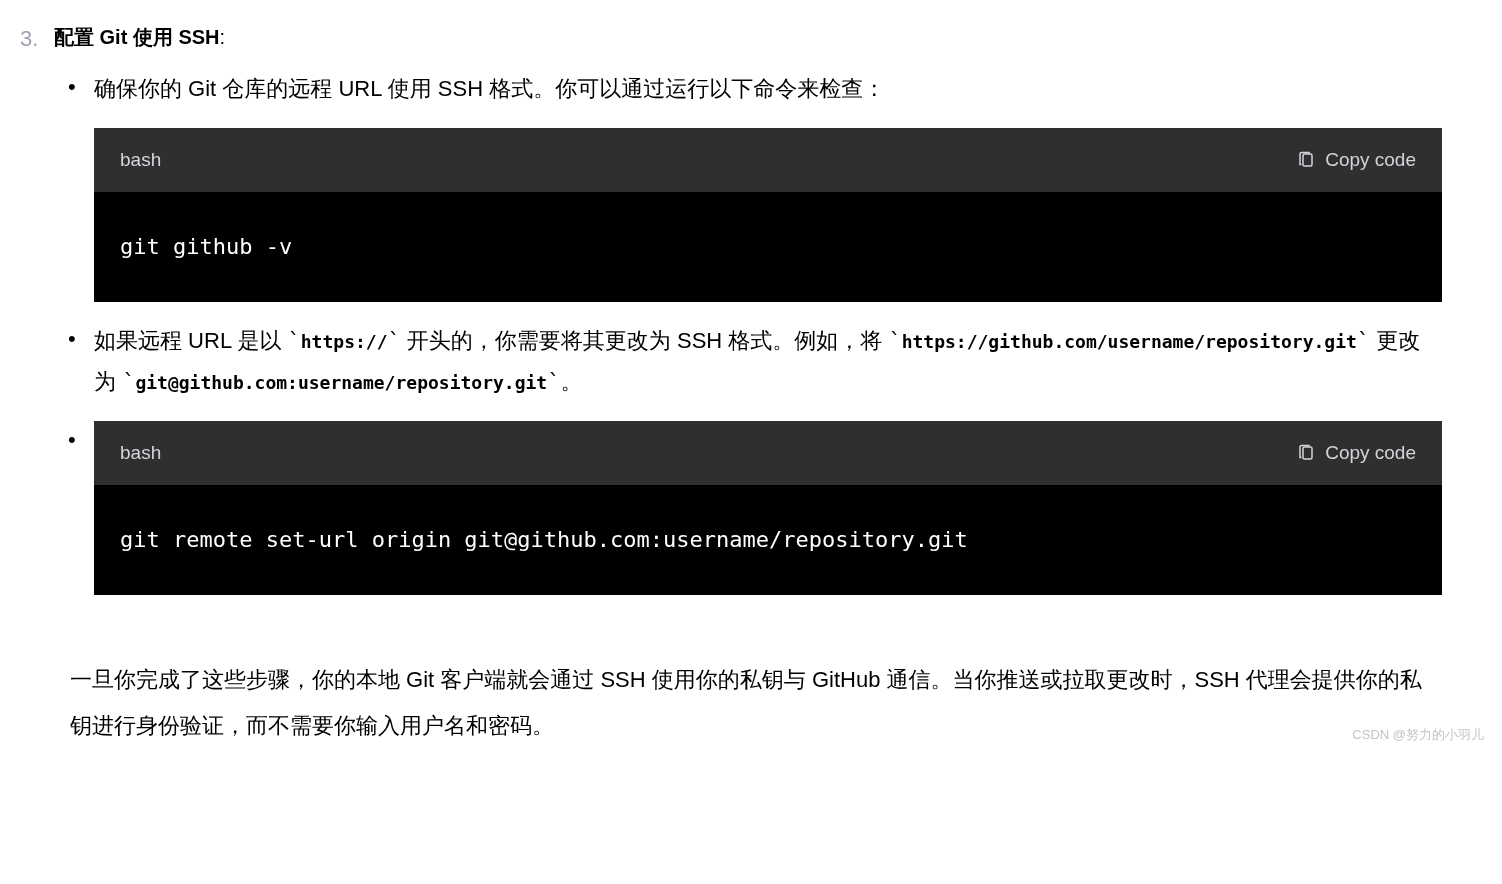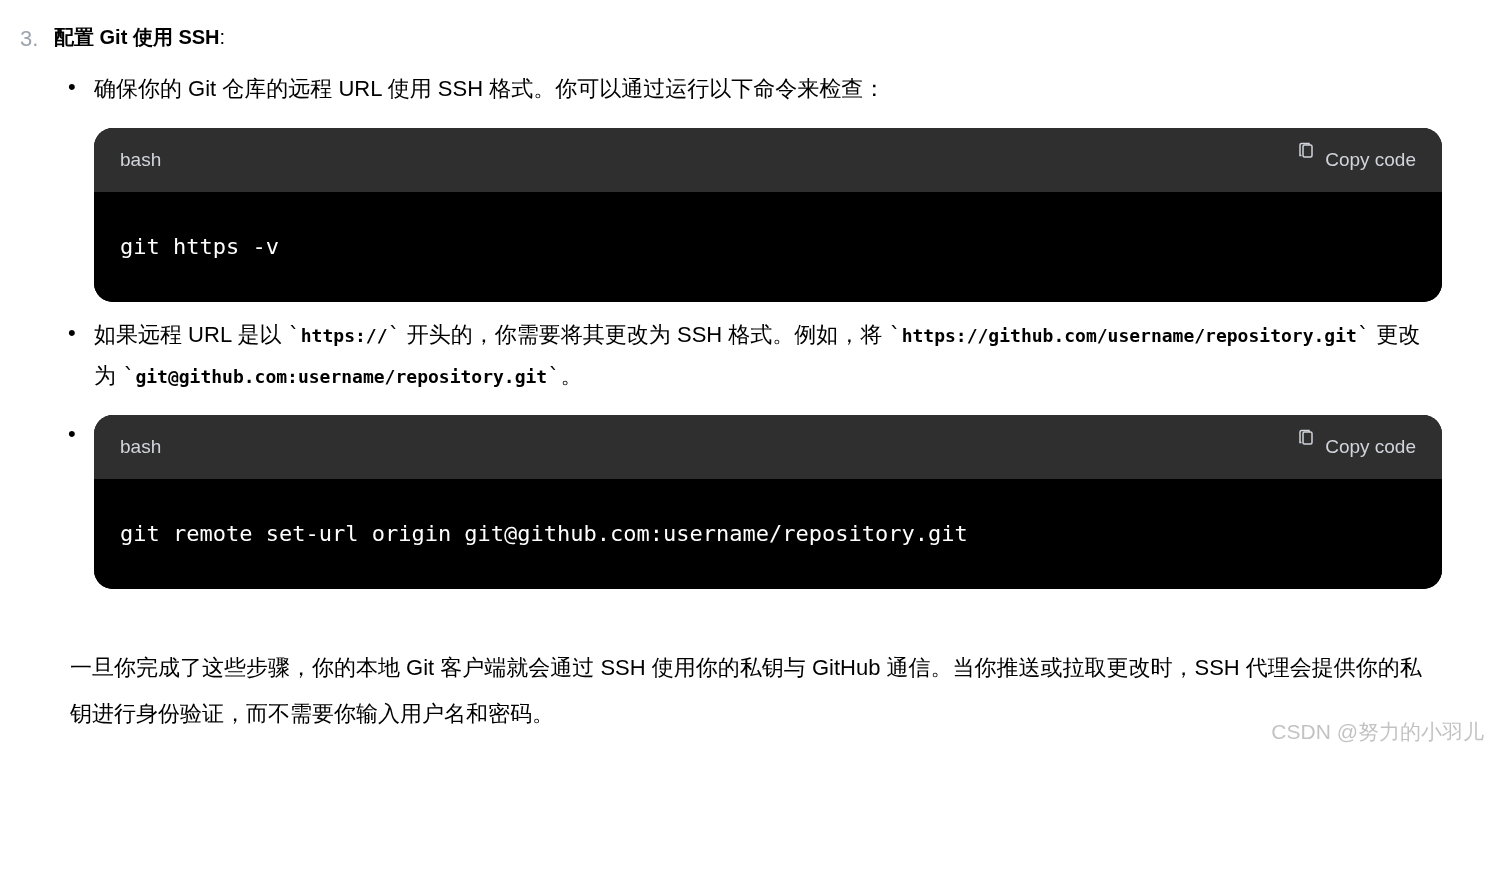--- a/index.html
+++ b/index.html
@@ -30,56 +30,56 @@
   }
   .heading .colon { font-weight: 400; }
   ul.bullets {
     list-style: none;
     padding: 0;
     margin: 14px 0 0 0;
   }
   ul.bullets > li {
     position: relative;
     padding-left: 40px;
-    margin-bottom: 12px;
+    margin-bottom: 18px;
     font-size: 22px;
     line-height: 1.9;
   }
   ul.bullets > li::before {
     content: "•";
     position: absolute;
     left: 14px;
     top: -2px;
     font-size: 22px;
     color: #000;
   }
   .code-snip {
     font-family: ui-monospace, "SFMono-Regular", Menlo, Consolas, monospace;
     font-weight: 700;
     font-size: 18px;
   }
   .tick { font-family: ui-monospace, Menlo, Consolas, monospace; font-weight: 400; }
   .code-block {
     background: #000;
-    border-radius: 19px;
+    border-radius: 0;
     overflow: hidden;
     margin: 18px 0 10px 0;
   }
   .code-header {
     background: #2f2f2f;
     color: #d1d5db;
     display: flex;
     justify-content: space-between;
     align-items: center;
     padding: 14px 26px;
     font-size: 19px;
   }
   .copy-btn {
     display: flex;
-    align-items: flex-start;
+    align-items: center;
     gap: 10px;
     color: #d1d5db;
     cursor: pointer;
     font-size: 19px;
   }
   .copy-btn svg { width: 18px; height: 18px; stroke: #d1d5db; fill: none; stroke-width: 2; }
   .code-body {
     background: #000;
     color: #fff;
     font-family: ui-monospace, "SFMono-Regular", Menlo, Consolas, monospace;
@@ -88,24 +88,24 @@
     white-space: pre;
     overflow-x: auto;
   }
   .closing {
     margin: 44px 0 0 50px;
     font-size: 22px;
     line-height: 2.1;
   }
   .watermark {
     position: absolute;
-    bottom: 28px;
+    bottom: 43px;
     right: 18px;
     color: rgba(120,120,120,0.45);
-    font-size: 21px;
+    font-size: 13px;
     pointer-events: none;
   }
 </style>
 </head>
 <body>
 
 <div class="list-item">
   <div class="list-num">3.</div>
   <div class="list-content">
     <div class="heading">
@@ -120,21 +120,21 @@
           <div class="code-header">
             <span>bash</span>
             <span class="copy-btn">
               <svg viewBox="0 0 24 24">
                   <rect x="8" y="4" width="12" height="16" rx="2"></rect>
                   <path d="M16 4V2H6a2 2 0 0 0-2 2v14h2"></path>
                 </svg>
               <span>Copy code</span>
             </span>
           </div>
-          <div class="code-body">git https -v</div>
+          <div class="code-body">git github -v</div>
         </div>
       </li>
 
       <li>
         <span>如果远程 URL 是以 </span><span class="tick">`</span><span class="code-snip">https://</span><span class="tick">`</span><span> 开头的，你需要将其更改为 SSH 格式。例如，将 </span><span class="tick">`</span><span class="code-snip">https://github.com/username/repository.git</span><span class="tick">`</span><span> 更改为 </span><span class="tick">`</span><span class="code-snip">git@github.com:username/repository.git</span><span class="tick">`</span><span>。</span>
       </li>
 
       <li>
         <div class="code-block">
           <div class="code-header">

